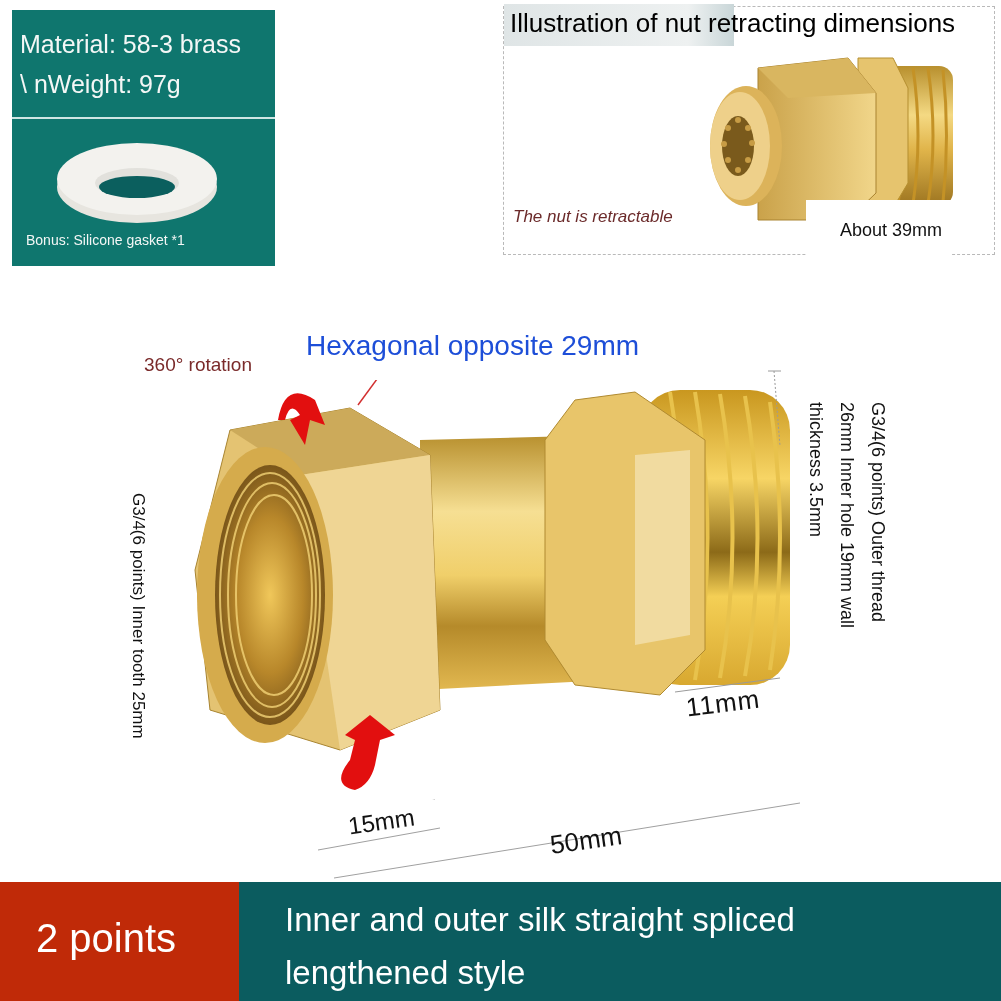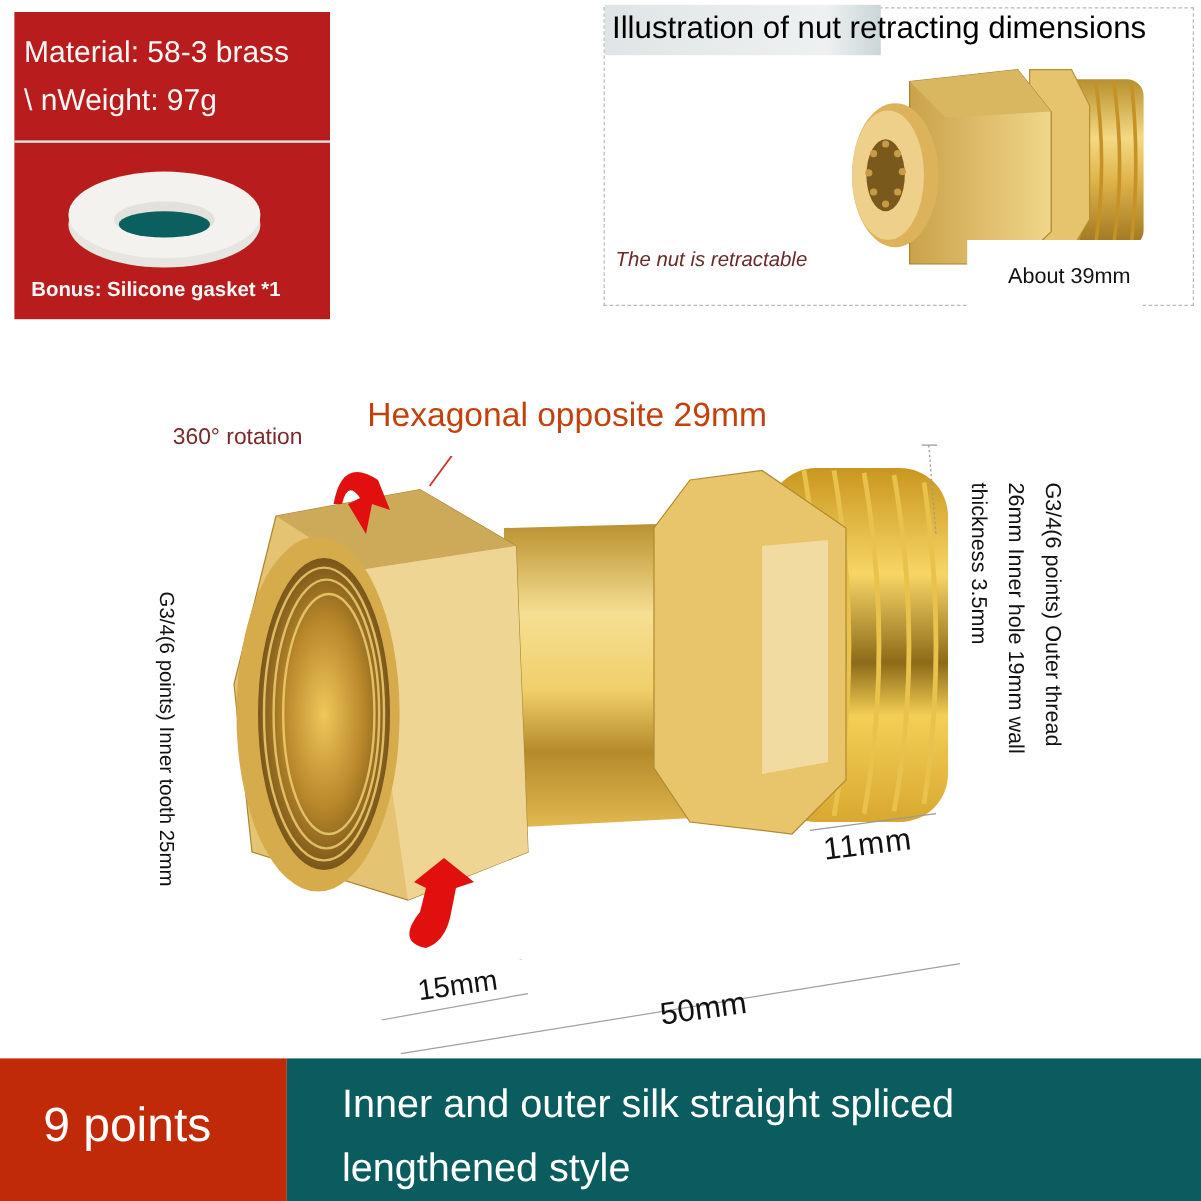--- a/index.html
+++ b/index.html
@@ -1,37 +1,37 @@
 <!DOCTYPE html>
 <html><head>
 <meta charset="utf-8">
 <style>
   html, body { margin:0; padding:0; }
   body { width:1001px; height:1001px; position:relative; overflow:hidden; background:#ffffff; font-family:"Liberation Sans", sans-serif; }
   .abs { position:absolute; }
 
   
-  .spec-panel { left:12px; top:10px; width:263px; height:256px; background:#b91c1c; }
+  .spec-panel { left:12px; top:10px; width:263px; height:256px; background:#0f766e; }
   .spec-text { left:8px; top:14px; color:#f4f7f6; font-size:25px; line-height:40px; white-space:pre; }
   .spec-divider { left:0; top:107px; width:263px; height:2px; background:#cfe6e4; }
   .gasket { left:40px; top:125px; width:170px; height:90px; }
-  .gasket-label { left:14px; top:222px; color:#f4f7f6; font-size:17px;font-weight:bold; }
+  .gasket-label { left:14px; top:222px; color:#f4f7f6; font-size:14px; }
 
   
   .illus-box { left:503px; top:6px; width:492px; height:249px; border:1px dashed #b9b9b9; box-sizing:border-box; }
   .illus-title-bg { left:504px; top:4px; width:230px; height:42px; background:linear-gradient(90deg,#dfe5e6,#eef1f1 80%,#c9d6d8); }
   .illus-title { left:510px; top:8px; font-size:26px; color:#000000; white-space:nowrap; }
   .illus-fitting { left:708px; top:48px; width:255px; height:180px; }
   .retract-label { left:513px; top:207px; font-size:17px; color:#6b2a2a;font-style:italic; }
   .about-box { left:806px; top:200px; width:145px; height:55px; background:#ffffff; }
   .about-label { left:840px; top:220px; font-size:18px; color:#111; }
 
   
   .main-fitting { left:190px; top:380px; width:620px; height:420px; }
-  .hex-label { left:306px; top:330px; font-size:28px; color:#c2410c; white-space:nowrap; }
+  .hex-label { left:306px; top:330px; font-size:28px; color:#1d4ed8; white-space:nowrap; }
   .rot-label { left:144px; top:354px; font-size:19px; color:#7a2a2a; white-space:nowrap;text-align:right; }
   .vert-left { left:124px; top:493px; writing-mode:vertical-rl; font-size:17px; color:#111; line-height:28px; height:280px; }
   .vert-right { left:800px; top:402px; writing-mode:vertical-rl; font-size:18px; color:#111; line-height:31px; height:230px; }
   .dim-11 { left:686px; top:688px; font-size:26px; color:#111; transform:rotate(-7deg); letter-spacing:1px; }
   .dim-15 { left:348px; top:808px; font-size:24px; color:#111; transform:rotate(-8deg); }
   .dim-50 { left:550px; top:825px; font-size:26px; color:#111; transform:rotate(-8deg); }
 
   
   .banner-left { left:0; top:882px; width:239px; height:119px; background:#c02a08; }
   .banner-right { left:239px; top:882px; width:762px; height:119px; background:#0b5c5f; }
@@ -172,14 +172,14 @@
 <div class="abs hex-label">Hexagonal opposite 29mm</div>
 <div class="abs rot-label">360° rotation</div>
 <div class="abs vert-left">G3/4(6 points) Inner tooth 25mm</div>
 <div class="abs vert-right">G3/4(6 points) Outer thread 26mm Inner hole 19mm wall thickness 3.5mm</div>
 <div class="abs dim-11">11mm</div>
 <div class="abs dim-15">15mm</div>
 <div class="abs dim-50">50mm</div>
 
 <div class="abs banner-left"></div>
 <div class="abs banner-right"></div>
-<div class="abs banner-points">9 points</div>
+<div class="abs banner-points">2 points</div>
 <div class="abs banner-desc">Inner and outer silk straight spliced lengthened style</div>
 
 </body></html>

